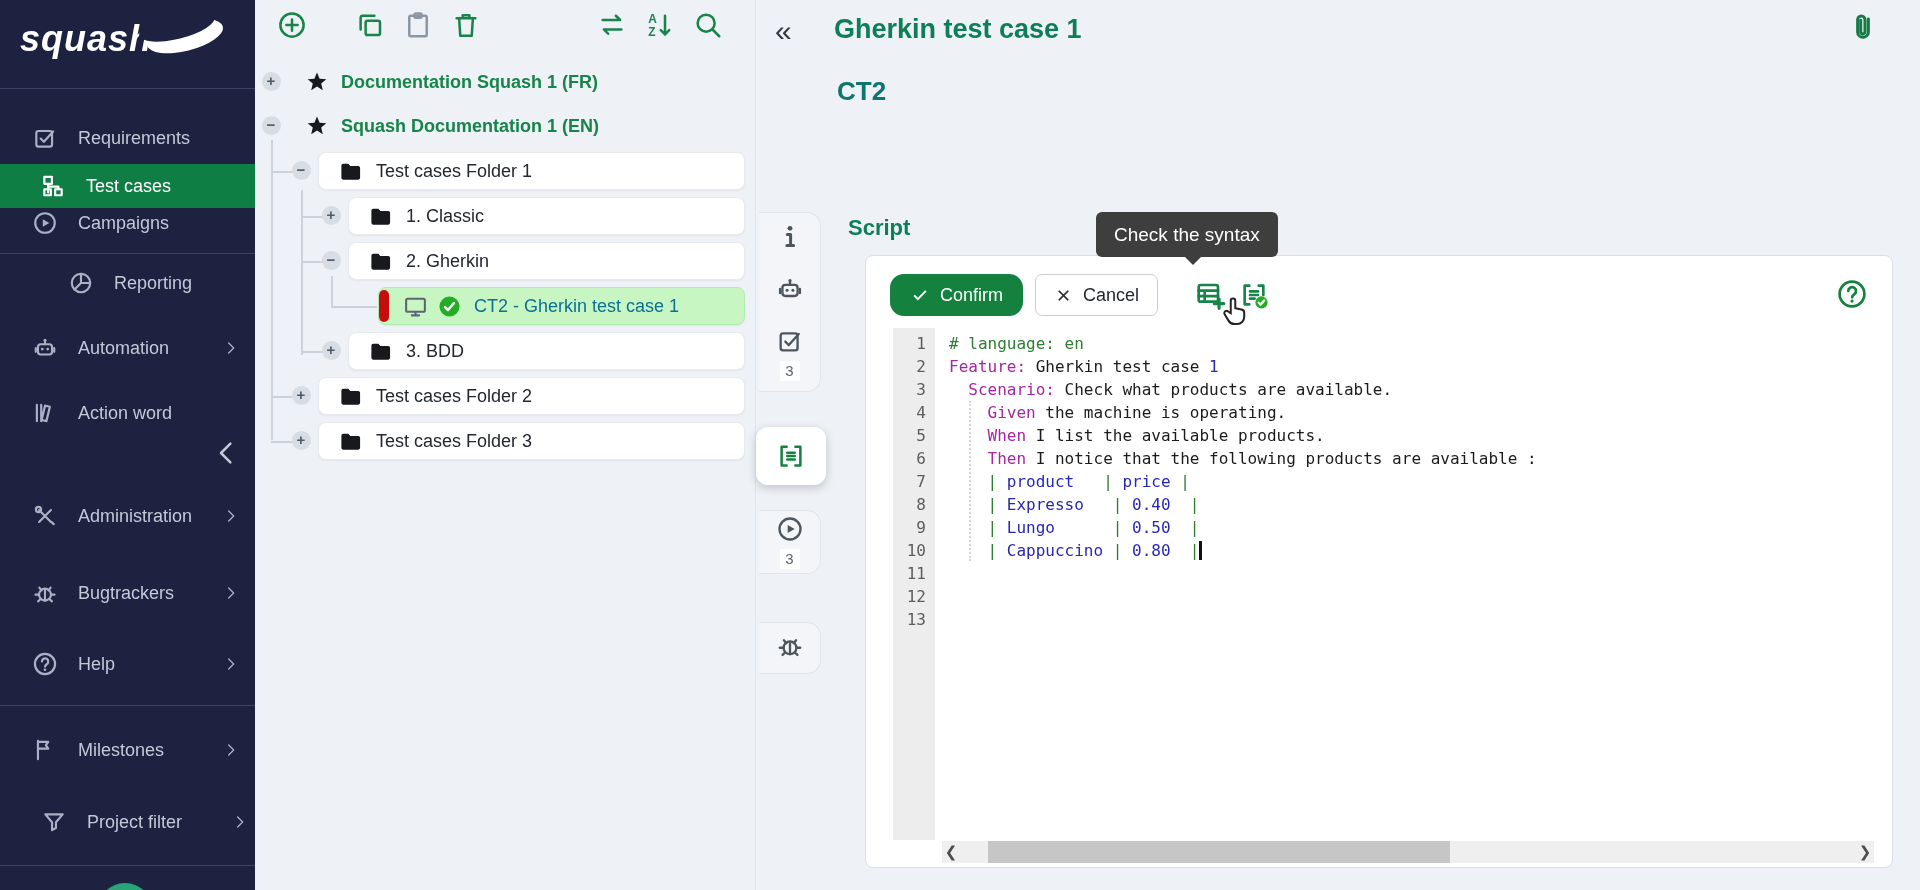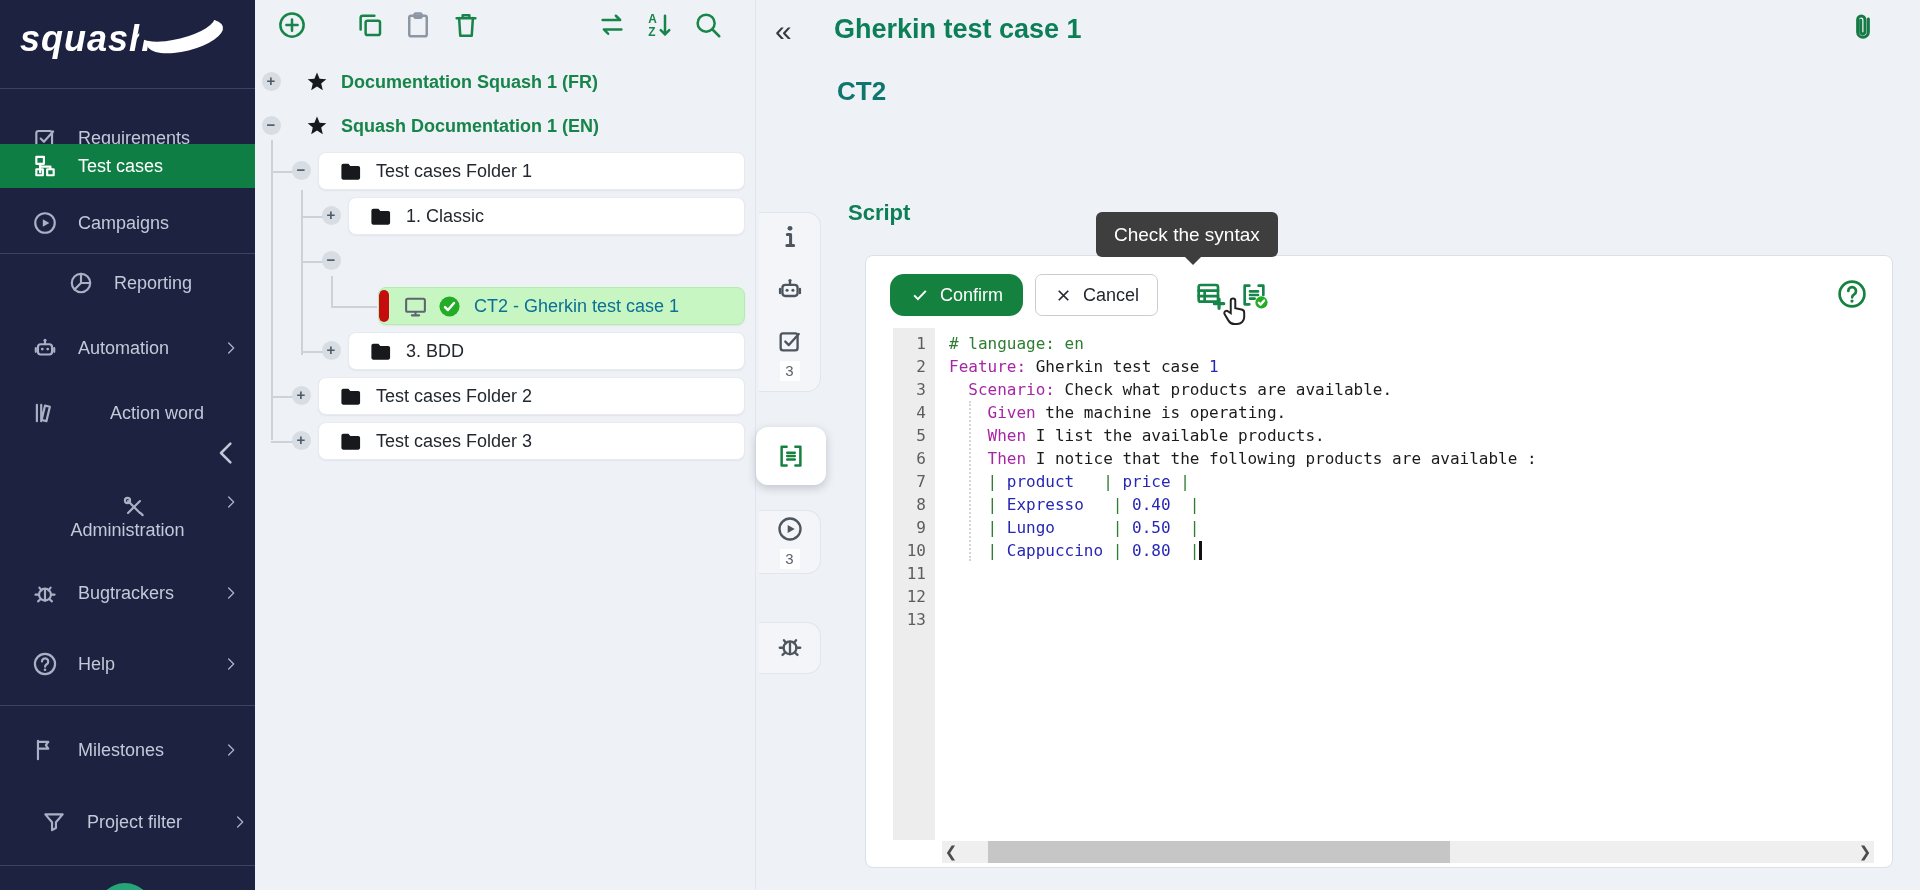--- a/index.html
+++ b/index.html
@@ -56,21 +56,21 @@
   #page-title { position:absolute; left:4px; top:14px; font-size:27px; font-weight:bold; color:#0d7f56; }
   #reference { position:absolute; left:7px; top:76px; font-size:26px; font-weight:bold; color:#0f766e; }
   #badges { position:absolute; left:4px; top:128px; display:flex; gap:20px; }
   .pill { height:38px; border-radius:19px; background:#fff; display:flex; align-items:center; padding:0 22px; font-size:19px; color:#22262b; gap:12px; }
   .pill-green { border:1.5px solid #3da940; }
   .pill-red { border:1.5px solid #d23b35; }
   .dot-green { width:17px; height:17px; border-radius:50%; background:#2cb52c; }
   .sq-red { width:18px; height:18px; border-radius:5px; background:#c21f2e; }
   .chevs-red { width:20px; height:20px; color:#c21f2e; }
   #paperclip { position:absolute; right:40px; top:10px; width:34px; height:46px; color:#157a46; cursor:pointer; }
-  #script-heading { position:absolute; left:18px; top:200px; font-size:22px; font-weight:bold; color:#0d7f56; }
+  #script-heading { position:absolute; left:18px; top:215px; font-size:22px; font-weight:bold; color:#0d7f56; }
   #tooltip { position:absolute; left:266px; top:212px; height:45px; background:#3e3e3e; color:#fff; font-size:19px; border-radius:6px; display:flex; align-items:center; padding:0 18px; z-index:6; }
   #tooltip:after { content:""; position:absolute; left:88px; bottom:-8px; border:9px solid transparent; border-top-color:#3e3e3e; border-bottom:none; }
 
   #script-card { position:absolute; left:35px; top:255px; width:1028px; height:613px; background:#fff; border:1px solid #dbdfe7; border-radius:8px; }
   #btn-row { position:absolute; left:24px; top:18px; display:flex; align-items:center; gap:12px; }
   #confirm-btn { height:42px; padding:0 20px; background:#15813f; border:none; border-radius:14px; color:#fff; font-size:18px; font-family:inherit; display:flex; align-items:center; gap:10px; cursor:pointer; }
   #cancel-btn { height:42px; padding:0 18px; background:#fff; border:1px solid #c9cdd3; border-radius:7px; color:#24282d; font-size:18px; font-family:inherit; display:flex; align-items:center; gap:10px; cursor:pointer; }
   .ed-icon { width:32px; height:32px; color:#178449; cursor:pointer; }
   #tbl-add-icon { margin-left:24px; }
   #hand-cursor { position:absolute; left:352px; top:38px; width:34px; height:34px; z-index:7; pointer-events:none; }
@@ -105,21 +105,21 @@
     <div id="side-items">
         <div class="side-item" style="top: 116px;">
           <span class="s-icon">
             <svg viewBox="0 0 24 24" width="26" height="26" fill="none" stroke="currentColor" stroke-width="2" stroke-linecap="round" stroke-linejoin="round">
               <rect x="4" y="5.5" width="14.5" height="14.5" rx="2"></rect>
               <path d="M8 12.5l3 3 8.5-9.5"></path>
             </svg>
           </span>
           <span>Requirements</span>
         </div>
-        <div class="side-item active" style="top: 144px;">
+        <div class="side-item active" style="top: 164px; padding-left: 8px;">
           <span class="s-icon">
             <svg viewBox="0 0 24 24" width="26" height="26" fill="none" stroke="currentColor" stroke-width="2" stroke-linecap="round" stroke-linejoin="round">
               <rect x="4" y="3.5" width="7" height="6.5"></rect>
               <rect x="4" y="15" width="6" height="5.5"></rect>
               <rect x="14" y="15" width="6" height="5.5"></rect>
               <path d="M7.5 10v8M7.5 12.5H17v2.5"></path>
             </svg>
           </span>
           <span>Test cases</span>
         </div>
@@ -150,29 +150,29 @@
               <path d="M12 8.5V6.2"></path>
               <circle cx="12" cy="4.8" r="1.4" fill="currentColor" stroke="none"></circle>
               <path d="M3.5 12v3.5M20.5 12v3.5"></path>
             </svg>
           </span>
           <span>Automation</span>
           <span class="chev"><svg viewBox="0 0 24 24" width="16" height="16" fill="none" stroke="currentColor" stroke-width="2" stroke-linecap="round" stroke-linejoin="round">
               <path d="M8.5 4.5l7.5 7.5-7.5 7.5"></path>
             </svg></span>
         </div>
-        <div class="side-item" style="top: 391px; gap: 32px;">
+        <div class="side-item" style="top: 391px;">
           <span class="s-icon">
             <svg viewBox="0 0 24 24" width="26" height="26" fill="none" stroke="currentColor" stroke-width="2" stroke-linecap="round" stroke-linejoin="round">
               <path d="M4.5 4.5v15M8.5 4.5v15M12 5.2l4.5 1-3.2 13.3-4.4-1z"></path>
             </svg>
           </span>
           <span>Action word</span>
         </div>
-        <div class="side-item" style="top: 494px; flex-direction: column;">
+        <div class="side-item" style="top: 494px;">
           <span class="s-icon">
             <svg viewBox="0 0 24 24" width="26" height="26" fill="none" stroke="currentColor" stroke-width="2" stroke-linecap="round" stroke-linejoin="round">
               <path d="M6.5 17.5L17.5 6.5M6.5 6.5l11 11"></path>
               <circle cx="6" cy="6" r="2.4"></circle>
               <path d="M18 17.5l2 2"></path>
             </svg>
           </span>
           <span>Administration</span>
           <span class="chev"><svg viewBox="0 0 24 24" width="16" height="16" fill="none" stroke="currentColor" stroke-width="2" stroke-linecap="round" stroke-linejoin="round">
               <path d="M8.5 4.5l7.5 7.5-7.5 7.5"></path>
@@ -295,20 +295,26 @@
         <span class="node-label">Test cases Folder 1</span>
       </div>
       <div class="toggle" style="left: 66.5px; top: 206px;">+</div>
       <div class="tree-row row-card" style="left: 93px; top: 197px; width: 397px;">
         <span class="folder-ic"><svg viewBox="0 0 24 24" width="23" height="23" fill="none" stroke="currentColor" stroke-width="2" stroke-linecap="round" stroke-linejoin="round">
             <path d="M2.5 6c0-1.1.9-2 2-2h5.3l2 2.2h8.2c1.1 0 2 .9 2 2v10.3c0 1.1-.9 2-2 2H4.5c-1.1 0-2-.9-2-2z" fill="currentColor" stroke="none"></path>
           </svg></span>
         <span class="node-label">1. Classic</span>
       </div>
       <div class="toggle" style="left: 66.5px; top: 251px;">−</div>
+      <div class="tree-row row-card" style="left: 93px; top: 242px; width: 397px;">
+        <span class="folder-ic"><svg viewBox="0 0 24 24" width="23" height="23" fill="none" stroke="currentColor" stroke-width="2" stroke-linecap="round" stroke-linejoin="round">
+            <path d="M2.5 6c0-1.1.9-2 2-2h5.3l2 2.2h8.2c1.1 0 2 .9 2 2v10.3c0 1.1-.9 2-2 2H4.5c-1.1 0-2-.9-2-2z" fill="currentColor" stroke="none"></path>
+          </svg></span>
+        <span class="node-label">2. Gherkin</span>
+      </div>
       <div class="tree-row row-card sel-card" style="left: 123px; top: 287px; width: 367px;">
         <span class="sel-bar"></span>
         <span class="monitor-ic"><svg viewBox="0 0 24 24" width="25" height="25" fill="none" stroke="currentColor" stroke-width="2" stroke-linecap="round" stroke-linejoin="round">
             <rect x="3" y="4.5" width="18" height="12.5" rx="1.5"></rect>
             <path d="M8.5 20.5h7M12 17.2v3.3"></path>
           </svg></span>
         <span class="ok-ic"><svg viewBox="0 0 24 24" width="23" height="23" fill="none" stroke="currentColor" stroke-width="2" stroke-linecap="round" stroke-linejoin="round">
             <circle cx="12" cy="12" r="10.5" fill="#23ad27" stroke="none"></circle>
             <path d="M7.3 12.6l3.1 3.1 6.3-7.3" stroke="#fff" stroke-width="2.6"></path>
           </svg></span>

